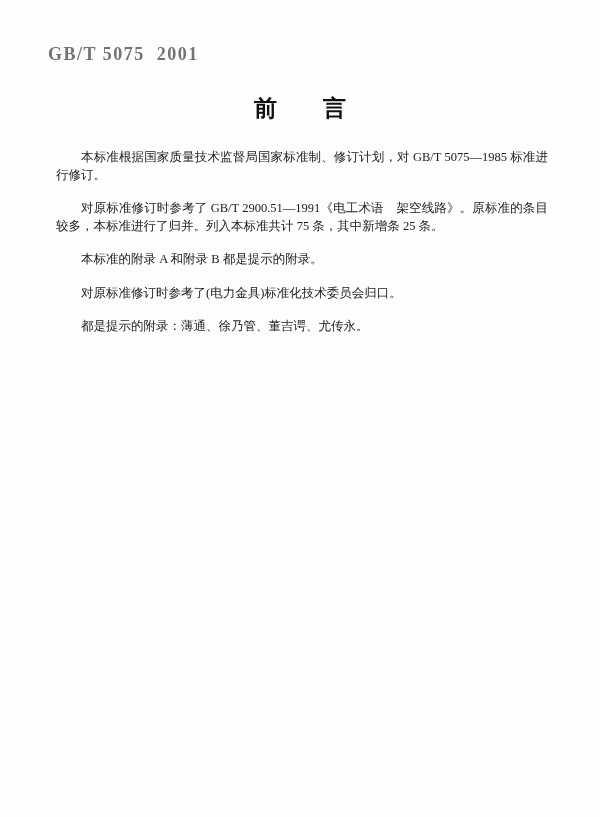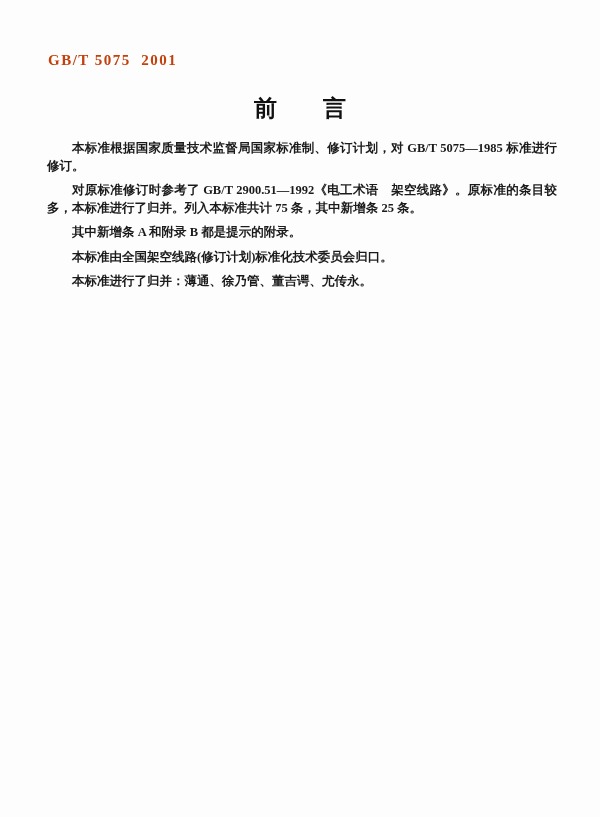--- a/index.html
+++ b/index.html
@@ -13,26 +13,26 @@
     width: 600px;
     height: 817px;
     background: #fdfdfd;
     font-family: "Liberation Serif", "DejaVu Serif", serif;
     color: #1b1b1b;
     overflow: hidden;
   }
   .doc-number {
     position: absolute;
     left: 48px;
-    top: 52px;
-    font-size: 15px;
+    top: 44px;
+    font-size: 18px;
     font-weight: bold;
     letter-spacing: 1.5px;
     white-space: pre;
-    color: #c2410c;
+    color: #737373;
   }
   .fw-title {
     position: absolute;
     left: 0;
     top: 93px;
     width: 100%;
     margin: 0;
     text-align: center;
     font-size: 23px;
     font-weight: bold;
@@ -43,35 +43,34 @@
     position: absolute;
     left: 40px;
     top: 133px;
     width: 524px;
     font-size: 12.5px;
     line-height: 17.5px;
     text-align: justify;
     color: #1b1b1b;
   }
   .fw-body p {
-    margin: 7px;
+    margin: 16px;
     text-indent: 2em;
-    font-weight: bold;
   }
 </style>
 </head>
 <body>
 
 <div class="page">
 
   <div class="doc-number">GB/T 5075  2001</div>
 
   <h1 class="fw-title">前　　言</h1>
 
   <div class="fw-body">
     <p>本标准根据国家质量技术监督局国家标准制、修订计划，对 GB/T 5075—1985 标准进行修订。</p>
-    <p>对原标准修订时参考了 GB/T 2900.51—1992《电工术语　架空线路》。原标准的条目较多，本标准进行了归并。列入本标准共计 75 条，其中新增条 25 条。</p>
-    <p>其中新增条 A 和附录 B 都是提示的附录。</p>
-    <p>本标准由全国架空线路(修订计划)标准化技术委员会归口。</p>
-    <p>本标准进行了归并：薄通、徐乃管、董吉谔、尤传永。</p>
+    <p>对原标准修订时参考了 GB/T 2900.51—1991《电工术语　架空线路》。原标准的条目较多，本标准进行了归并。列入本标准共计 75 条，其中新增条 25 条。</p>
+    <p>本标准的附录 A 和附录 B 都是提示的附录。</p>
+    <p>对原标准修订时参考了(电力金具)标准化技术委员会归口。</p>
+    <p>都是提示的附录：薄通、徐乃管、董吉谔、尤传永。</p>
   </div>
 
 </div>
 
 </body></html>

